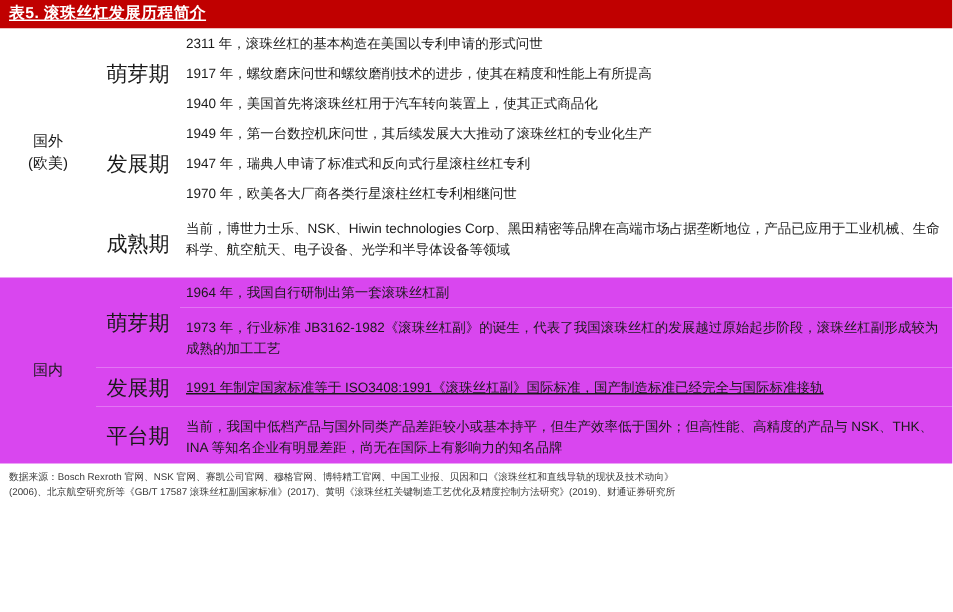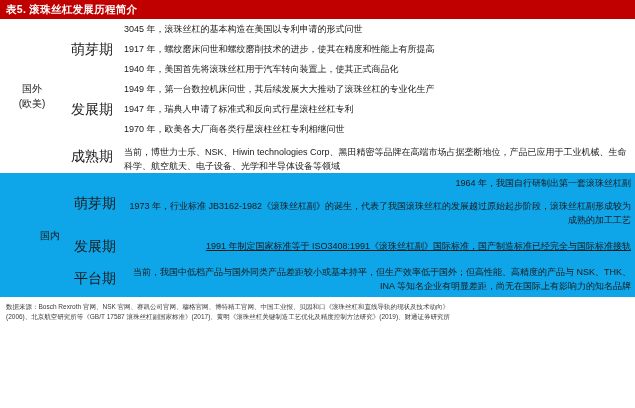--- a/index.html
+++ b/index.html
@@ -21,20 +21,21 @@
     box-sizing: border-box;
   }
   .title-bar {
     background: #c00000;
     color: #ffffff;
     font-size: 10.5px;
     font-weight: bold;
     padding: 3px 6px 4px 6px;
     letter-spacing: 0.3px;
     line-height: 12px;
+    text-decoration: underline;
   }
   table.main {
     width: 635px;
     border-collapse: collapse;
     table-layout: fixed;
     font-size: 9px;
     line-height: 13px;
   }
   table.main td {
     vertical-align: middle;
@@ -59,22 +60,21 @@
     line-height: 14px;
     padding-right: 10px;
   }
   .hline td {
     border-bottom: 1px solid #bfbfbf;
   }
   .band-abroad td {
     background: #ffffff;
   }
   .band-dom td {
-    background: #0ea5e9;
-    text-align: right;
+    background: #d946ef;
   }
   .sep-bottom td {
     border-bottom: 1px solid #9aa0a6;
   }
   .source {
     font-size: 6.5px;
     line-height: 9.5px;
     color: #3a3a3a;
     padding: 5px 6px 0 6px;
     text-align: left;
@@ -92,21 +92,21 @@
 
   <table class="main">
     <tbody>
 
       <tr class="band-abroad hline">
         <td class="grp-col vdivider" rowspan="7">
           <div>国外</div>
           <div>(欧美)</div>
         </td>
         <td class="stage-col vdivider" rowspan="3">萌芽期</td>
-        <td class="desc-col">3045 年，滚珠丝杠的基本构造在美国以专利申请的形式问世</td>
+        <td class="desc-col">2311 年，滚珠丝杠的基本构造在美国以专利申请的形式问世</td>
       </tr>
       <tr class="band-abroad hline">
         <td class="desc-col">1917 年，螺纹磨床问世和螺纹磨削技术的进步，使其在精度和性能上有所提高</td>
       </tr>
       <tr class="band-abroad hline">
         <td class="desc-col">1940 年，美国首先将滚珠丝杠用于汽车转向装置上，使其正式商品化</td>
       </tr>
 
       <tr class="band-abroad hline">
         <td class="stage-col vdivider" rowspan="3">发展期</td>
@@ -114,21 +114,21 @@
       </tr>
       <tr class="band-abroad hline">
         <td class="desc-col">1947 年，瑞典人申请了标准式和反向式行星滚柱丝杠专利</td>
       </tr>
       <tr class="band-abroad hline">
         <td class="desc-col">1970 年，欧美各大厂商各类行星滚柱丝杠专利相继问世</td>
       </tr>
 
       <tr class="band-abroad sep-bottom">
         <td class="stage-col vdivider">成熟期</td>
-        <td class="desc-col" style="padding-top:6px;padding-bottom:0;margin-left:13px;">当前，博世力士乐、NSK、Hiwin technologies Corp、黑田精密等品牌在高端市场占据垄断地位，产品已应用于工业机械、生命科学、航空航天、电子设备、光学和半导体设备等领域</td>
+        <td class="desc-col" style="padding-top:6px;padding-bottom:12px;margin-left:13px;">当前，博世力士乐、NSK、Hiwin technologies Corp、黑田精密等品牌在高端市场占据垄断地位，产品已应用于工业机械、生命科学、航空航天、电子设备、光学和半导体设备等领域</td>
       </tr>
 
       <tr class="band-dom hline">
         <td class="grp-col vdivider" rowspan="4">
           <div>国内</div>
         </td>
         <td class="stage-col vdivider" rowspan="2">萌芽期</td>
         <td class="desc-col">1964 年，我国自行研制出第一套滚珠丝杠副</td>
       </tr>
       <tr class="band-dom hline">

